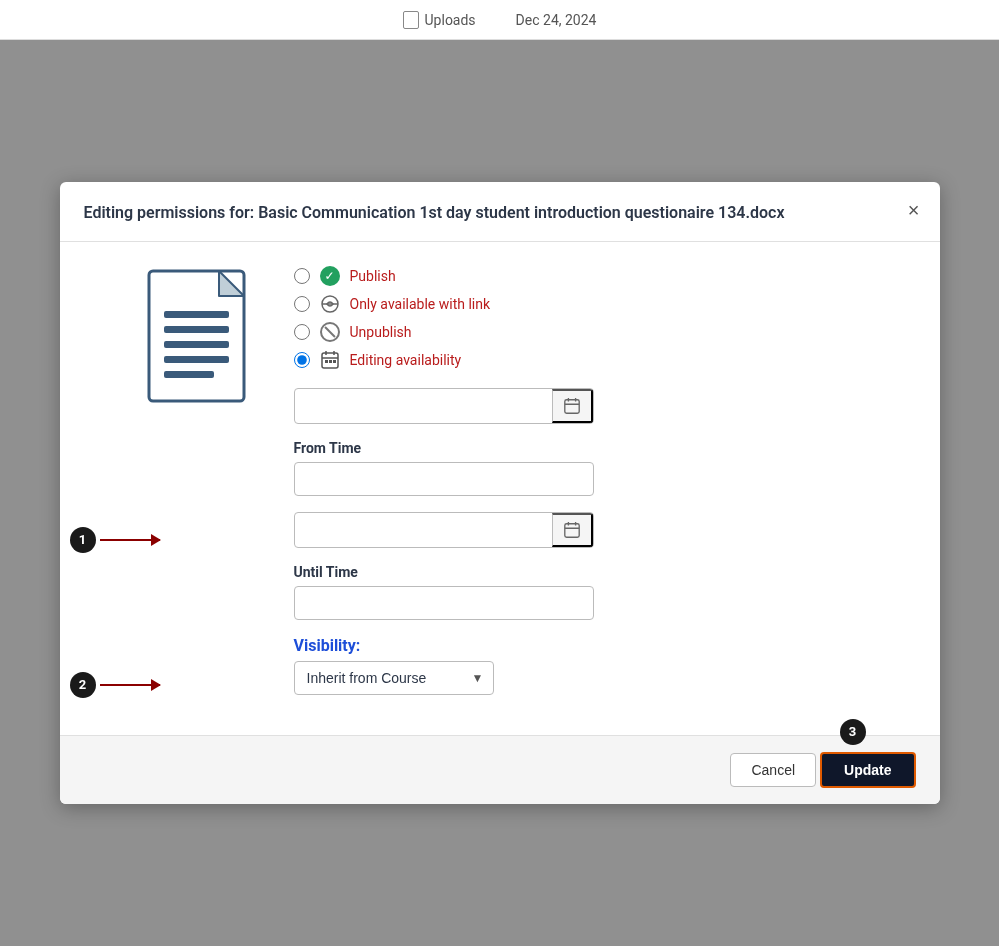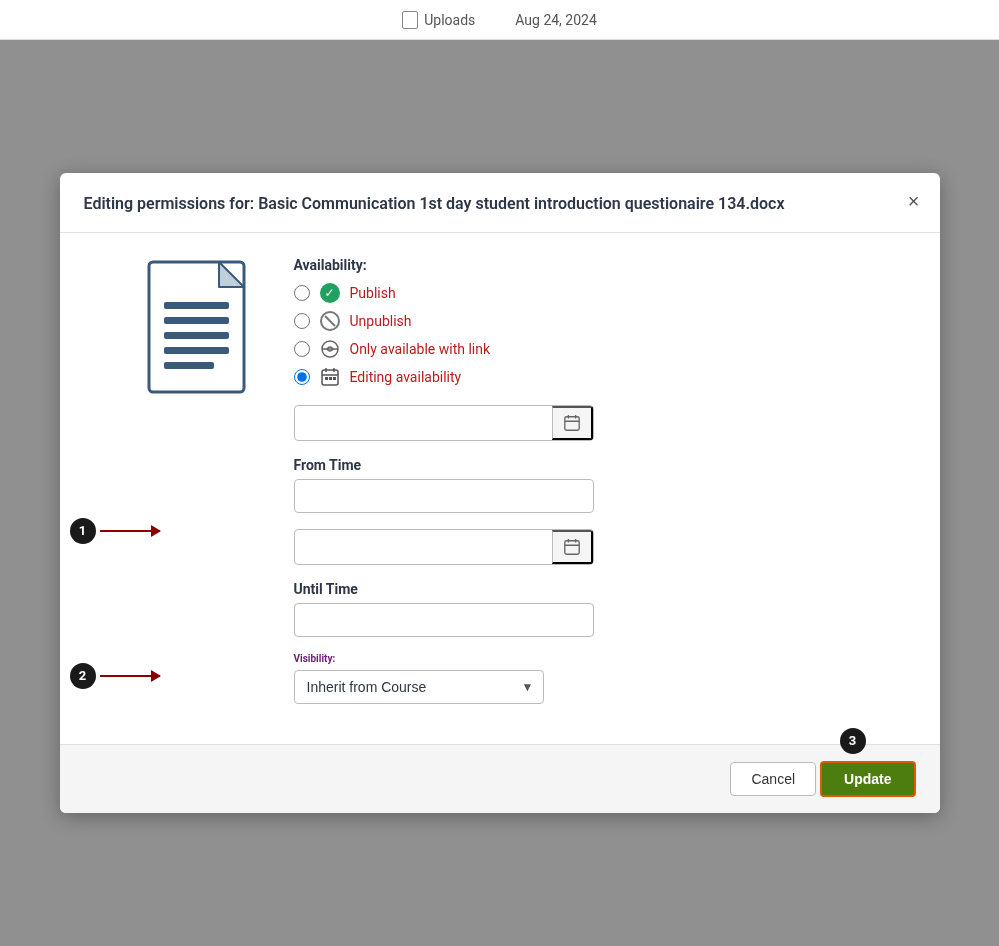--- a/index.html
+++ b/index.html
@@ -223,29 +223,29 @@
       width: 300px;
       padding: 8px 12px;
       border: 1px solid #bbb;
       border-radius: 4px;
       font-size: 14px;
       color: #2d3748;
       outline: none;
     }
 
     .visibility-label {
-      font-size: 10px;
+      font-size: 16px;
       font-weight: 700;
-      color: #701a75;
+      color: #1d4ed8;
       margin-bottom: 6px;
     }
 
     .select-wrapper {
       position: relative;
-      width: 250px;
+      width: 200px;
     }
 
     .select-wrapper select {
       width: 100%;
       padding: 8px 36px 8px 12px;
       border: 1px solid #bbb;
       border-radius: 4px;
       font-size: 14px;
       color: #2d3748;
       background: #fff;
@@ -279,21 +279,21 @@
       background: #fff;
       border: 1px solid #bbb;
       border-radius: 4px;
       font-size: 14px;
       color: #333;
       cursor: pointer;
     }
 
     .btn-update {
       padding: 8px 22px;
-      background: #4d7c0f;
+      background: #0f172a;
       border: 2px solid #e05a00;
       border-radius: 4px;
       font-size: 14px;
       color: #fff;
       cursor: pointer;
       font-weight: 600;
     }
 
     
     .annotation-circle {
@@ -348,21 +348,21 @@
 </head>
 <body>
 
 <div class="bg-layer"></div>
 
 <div class="top-bar">
   <div class="top-bar-item">
     <div class="doc-icon-small"></div>
     <span>Uploads</span>
   </div>
-  <span class="top-bar-date">Aug 24, 2024</span>
+  <span class="top-bar-date">Dec 24, 2024</span>
 </div>
 
 <div class="modal-overlay" style="top:40px;">
   <div class="modal">
 
     <div class="modal-header">
       <div class="modal-title">Editing permissions for: Basic Communication 1st day student introduction questionaire 134.docx</div>
       <button class="modal-close">×</button>
     </div>
 
@@ -379,50 +379,49 @@
             <rect x="20" y="60" width="65" height="7" rx="2" fill="#3a5a7a"></rect>
             <rect x="20" y="75" width="65" height="7" rx="2" fill="#3a5a7a"></rect>
             <rect x="20" y="90" width="65" height="7" rx="2" fill="#3a5a7a"></rect>
             <rect x="20" y="105" width="50" height="7" rx="2" fill="#3a5a7a"></rect>
           </svg>
         </div>
 
         <div class="form-area">
 
           <div class="field-group">
-            <div class="availability-label">Availability:</div>
 
             <div class="radio-group">
 
               <label class="radio-item">
                 <input type="radio" name="availability" style="">
                 <span class="radio-icon">
                   <span class="icon-publish">✓</span>
                 </span>
                 <span class="radio-text">Publish</span>
-              </label>
-
-              <label class="radio-item">
-                <input type="radio" name="availability" style="">
-                <span class="radio-icon">
-                  <span class="icon-unpublish"></span>
-                </span>
-                <span class="radio-text">Unpublish</span>
               </label>
 
               <label class="radio-item">
                 <input type="radio" name="availability" style="">
                 <span class="radio-icon">
                   <svg width="20" height="20" viewBox="0 0 20 20">
                       <circle cx="10" cy="10" r="8" fill="none" stroke="#666" stroke-width="1.5"></circle>
                       <path d="M7 10 Q10 6 13 10 Q10 14 7 10Z" fill="none" stroke="#666" stroke-width="1.5"></path>
                       <line x1="2" y1="10" x2="18" y2="10" stroke="#666" stroke-width="1.5"></line>
                     </svg>
                 </span>
                 <span class="radio-text">Only available with link</span>
+              </label>
+
+              <label class="radio-item">
+                <input type="radio" name="availability" style="">
+                <span class="radio-icon">
+                  <span class="icon-unpublish"></span>
+                </span>
+                <span class="radio-text">Unpublish</span>
               </label>
 
               <label class="radio-item">
                 <input type="radio" name="availability" checked="" style="">
                 <span class="radio-icon">
                   <svg width="20" height="20" viewBox="0 0 20 20">
                       <rect x="2" y="3" width="16" height="15" rx="2" fill="none" stroke="#555" stroke-width="1.5"></rect>
                       <line x1="6" y1="1" x2="6" y2="5" stroke="#555" stroke-width="1.5"></line>
                       <line x1="14" y1="1" x2="14" y2="5" stroke="#555" stroke-width="1.5"></line>
                       <line x1="2" y1="8" x2="18" y2="8" stroke="#555" stroke-width="1.5"></line>

